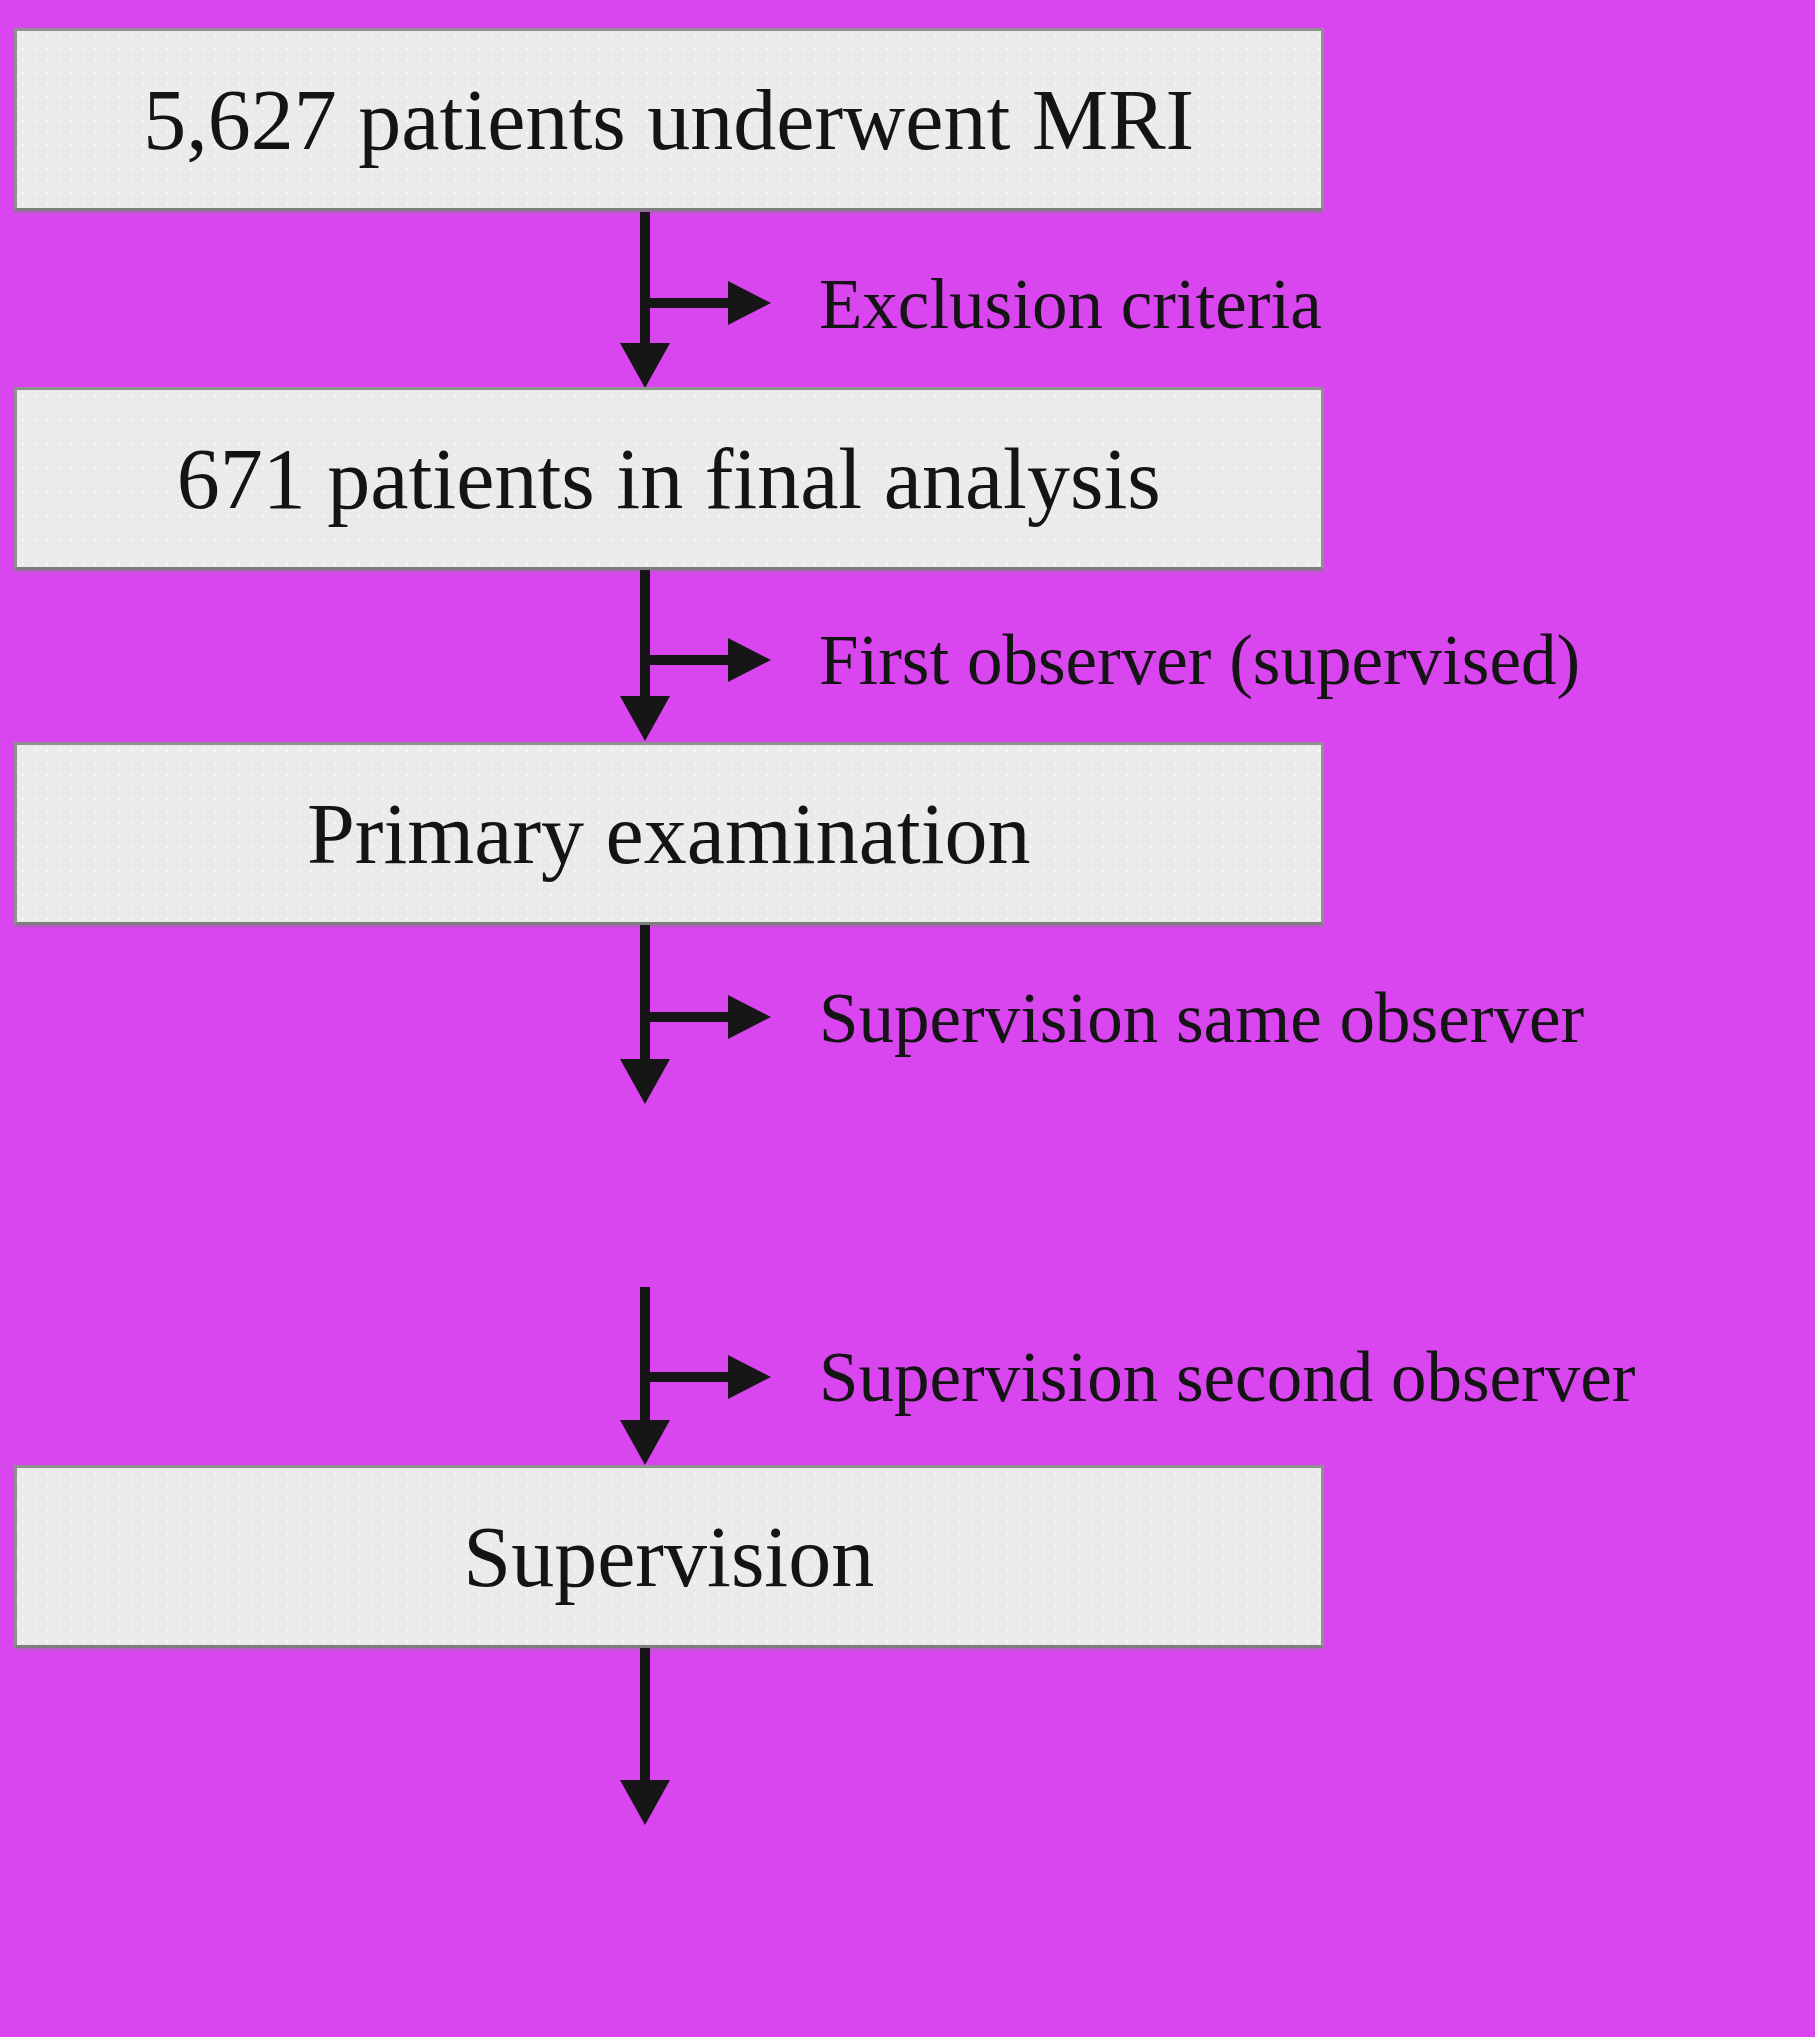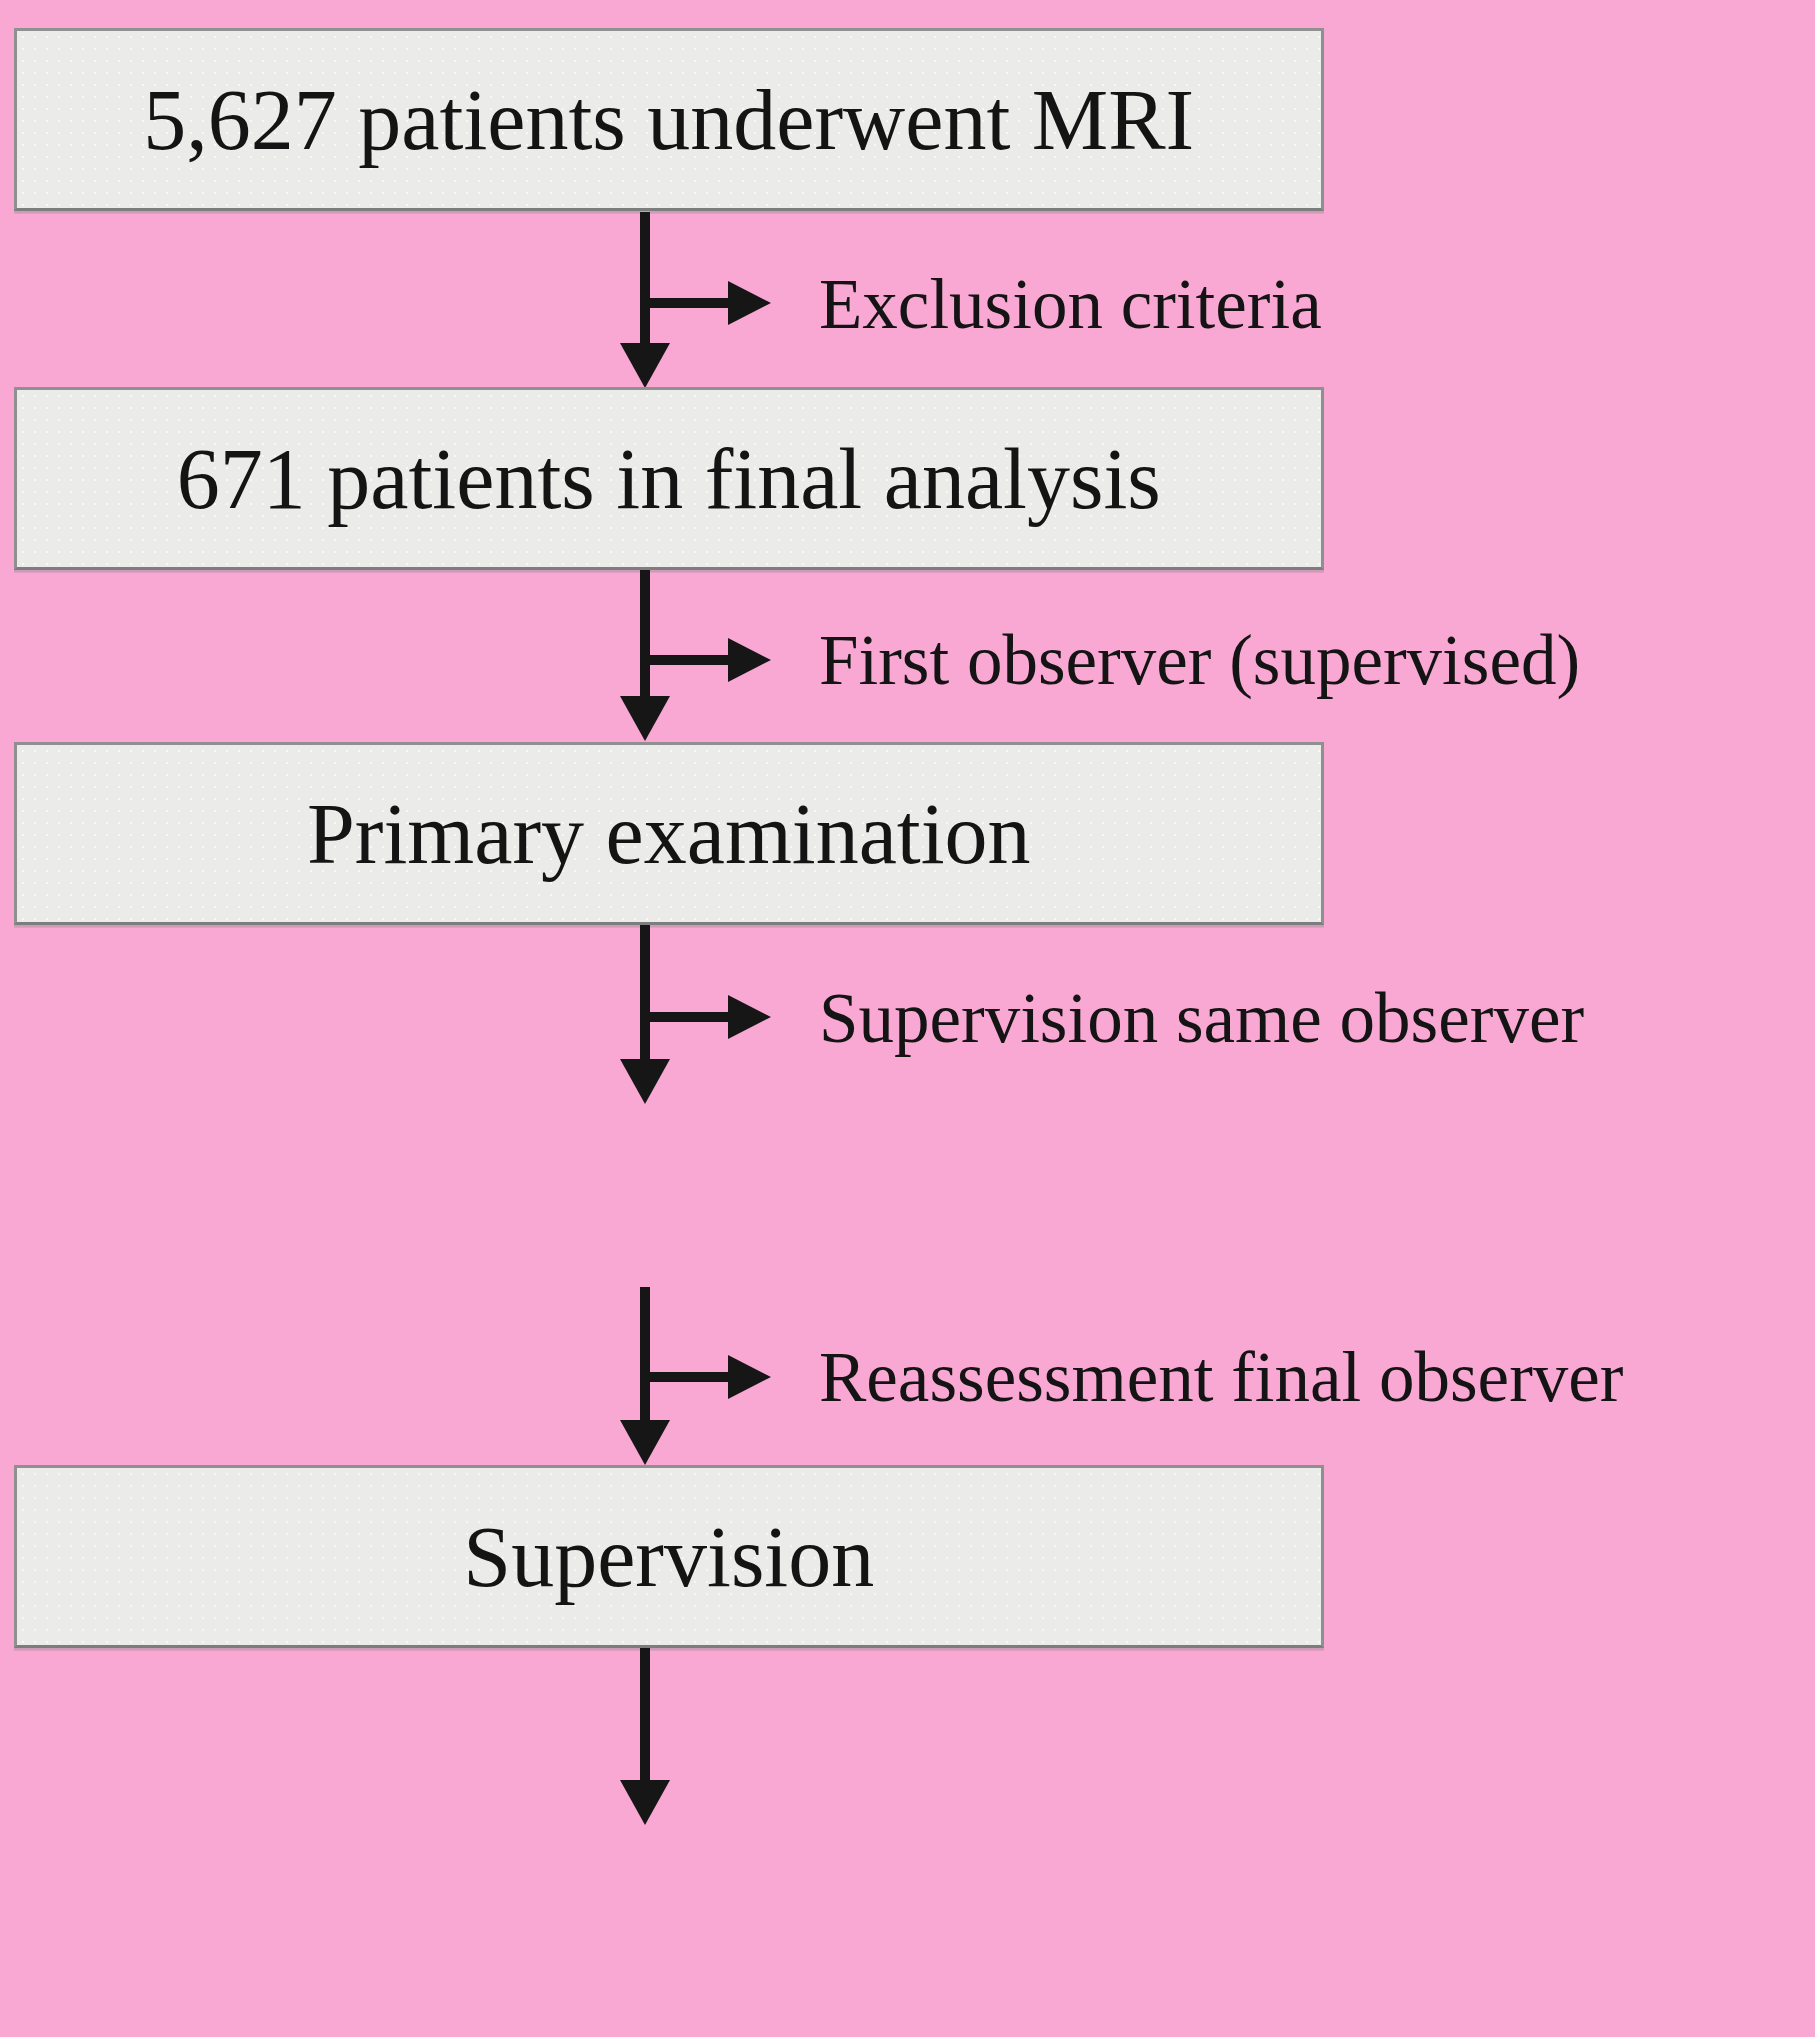--- a/index.html
+++ b/index.html
@@ -4,21 +4,21 @@
 <style>
   html, body {
     margin: 0;
     padding: 0;
     background: #ffffff;
   }
   .canvas {
     position: relative;
     width: 1815px;
     height: 2037px;
-    background: #f9a8d4;
+    background: #d946ef;
     font-family: "Liberation Serif", "DejaVu Serif", serif;
     overflow: hidden;
   }
   .flow-box {
     position: absolute;
     left: 13.8px;
     width: 1310px;
     height: 183px;
     box-sizing: border-box;
     background-color: #ebebea;
@@ -145,21 +145,21 @@
 
 
   <div class="connector" style="top:1287px;height:178px">
     <div class="vline"></div>
     <div class="vhead"></div>
   </div>
   <div class="branch" style="top:1355px">
     <div class="hline"></div>
     <div class="hhead"></div>
   </div>
-  <div class="side-label" style="top:1377px">Reassessment final observer</div>
+  <div class="side-label" style="top:1377px">Supervision second observer</div>
 
   <div class="flow-box" style="top:1465px">
     <span class="box-text">Supervision</span>
   </div>
 
   <div class="connector" style="top:1648px;height:177px">
     <div class="vline"></div>
     <div class="vhead"></div>
   </div>
 

